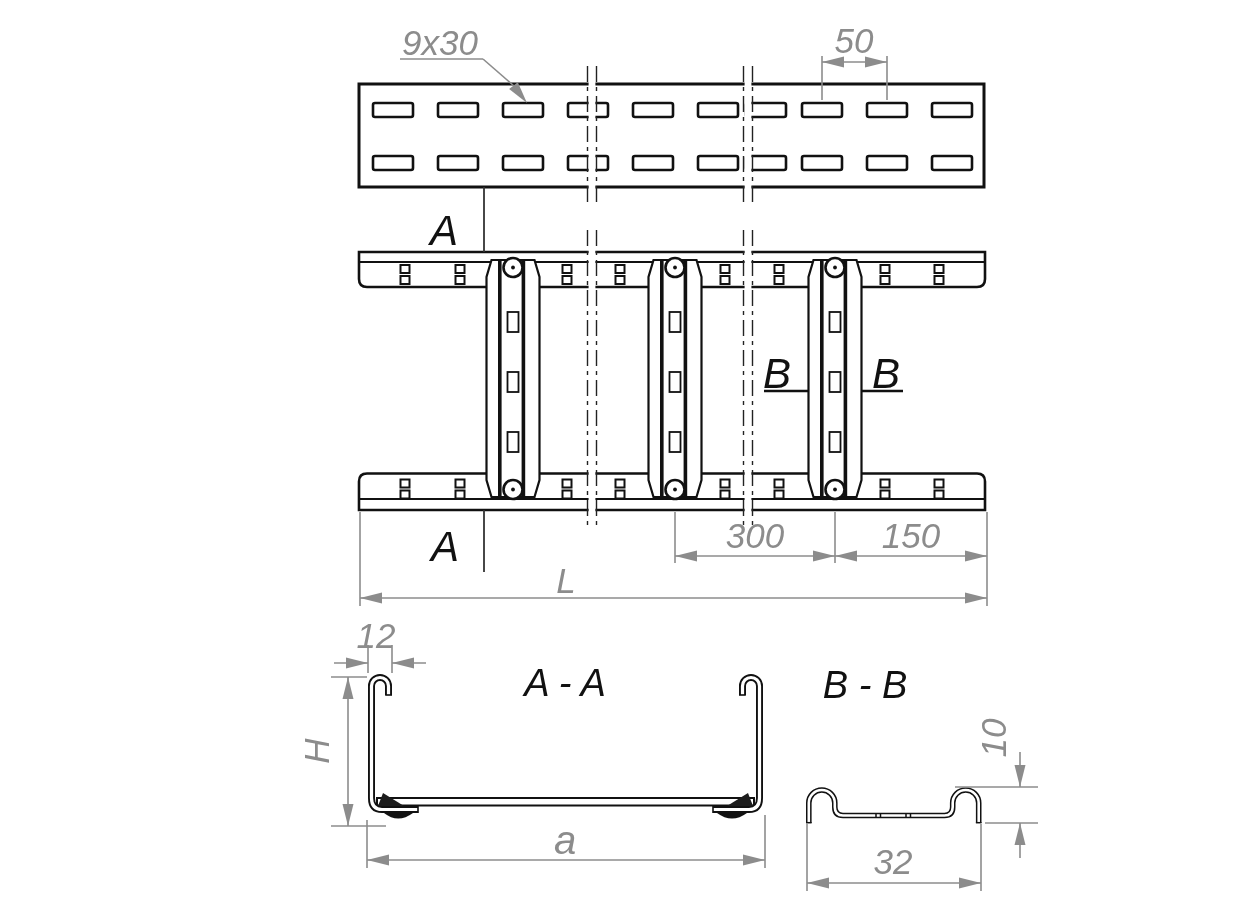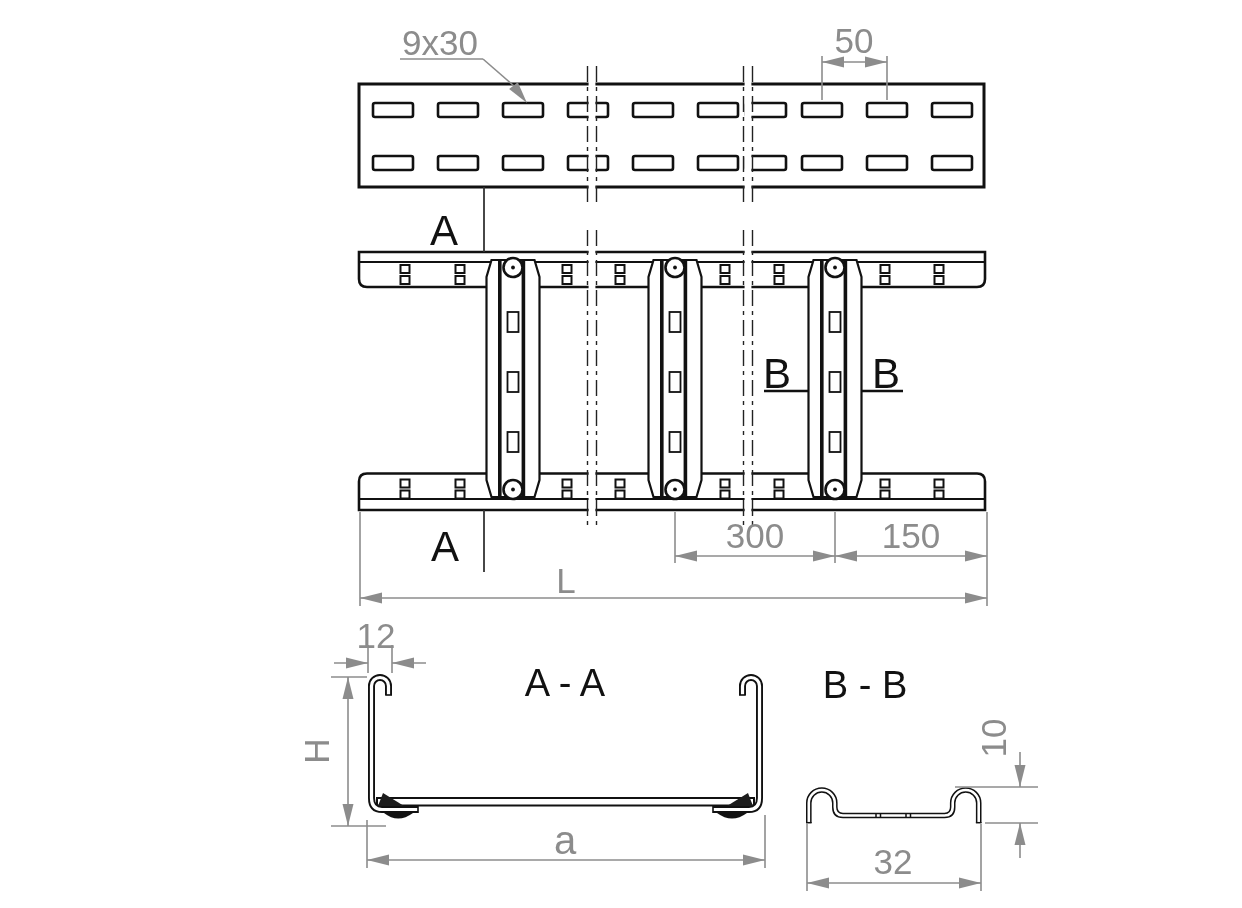--- a/index.html
+++ b/index.html
@@ -1,16 +1,16 @@
 <!DOCTYPE html>
 <html><head>
 <meta charset="utf-8">
 <style>
   html,body{margin:0;padding:0;background:#fff;}
-  .sheet{position:relative;width:1242px;height:908px;background:#ffffff;overflow:hidden;}
+  .sheet{position:relative;width:1242px;height:908px;background:#ffffff;overflow:hidden;font-style:italic;}
   svg{display:block;}
   text{font-family:"Liberation Sans", sans-serif;}
   .dimtxt{fill:#8c8c8c;}
   .sectxt{fill:#111111;}
 </style>
 </head>
 <body>
 
 <div class="sheet">
 <svg width="1242" height="908" viewBox="0 0 1242 908">

